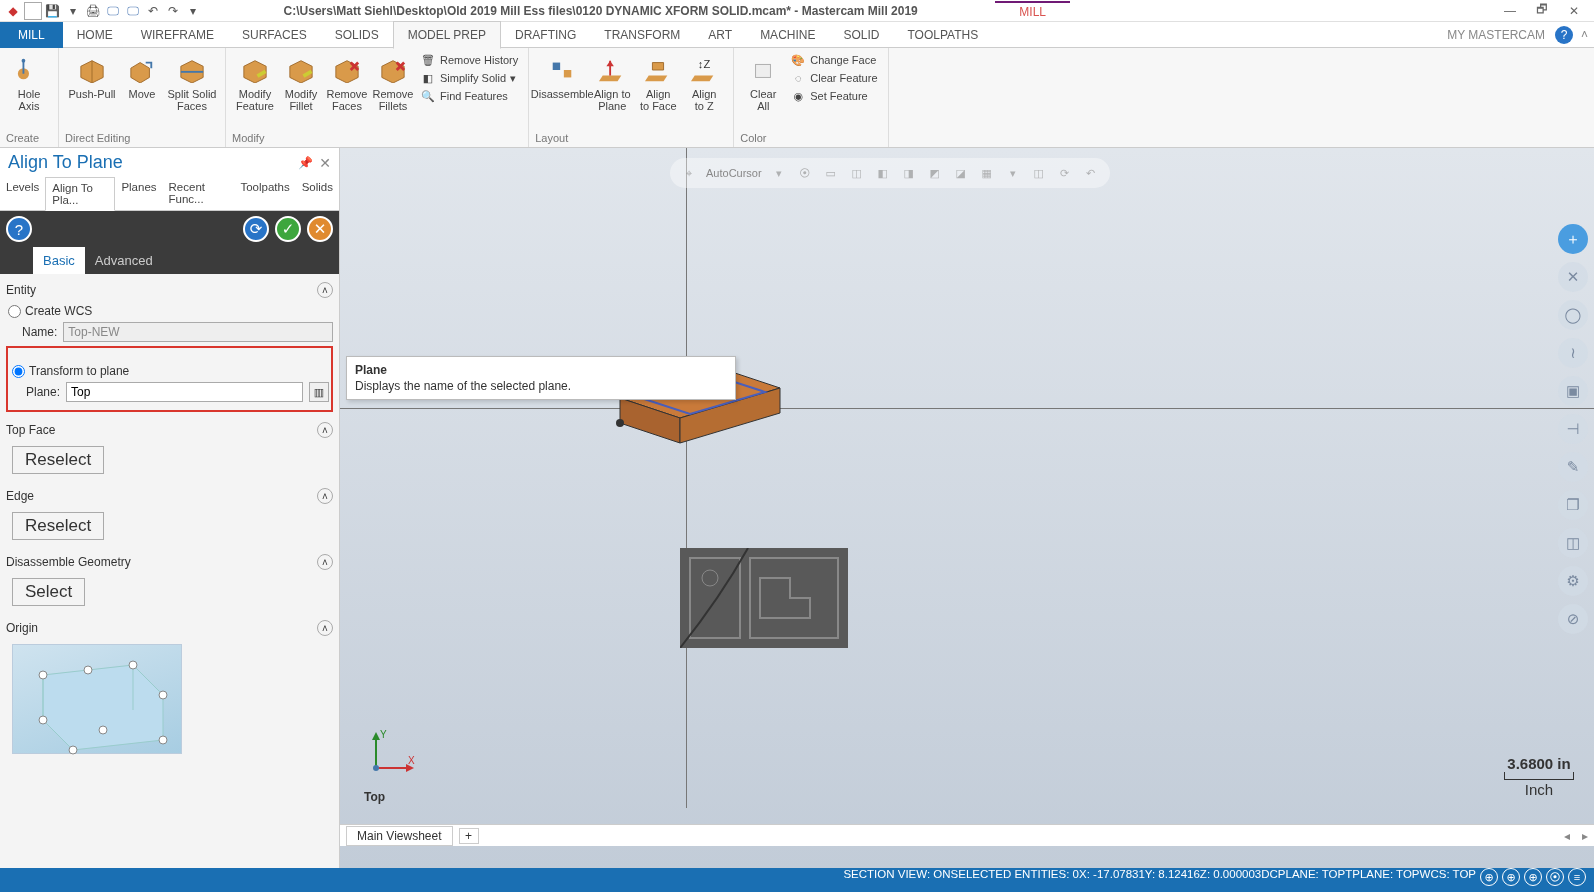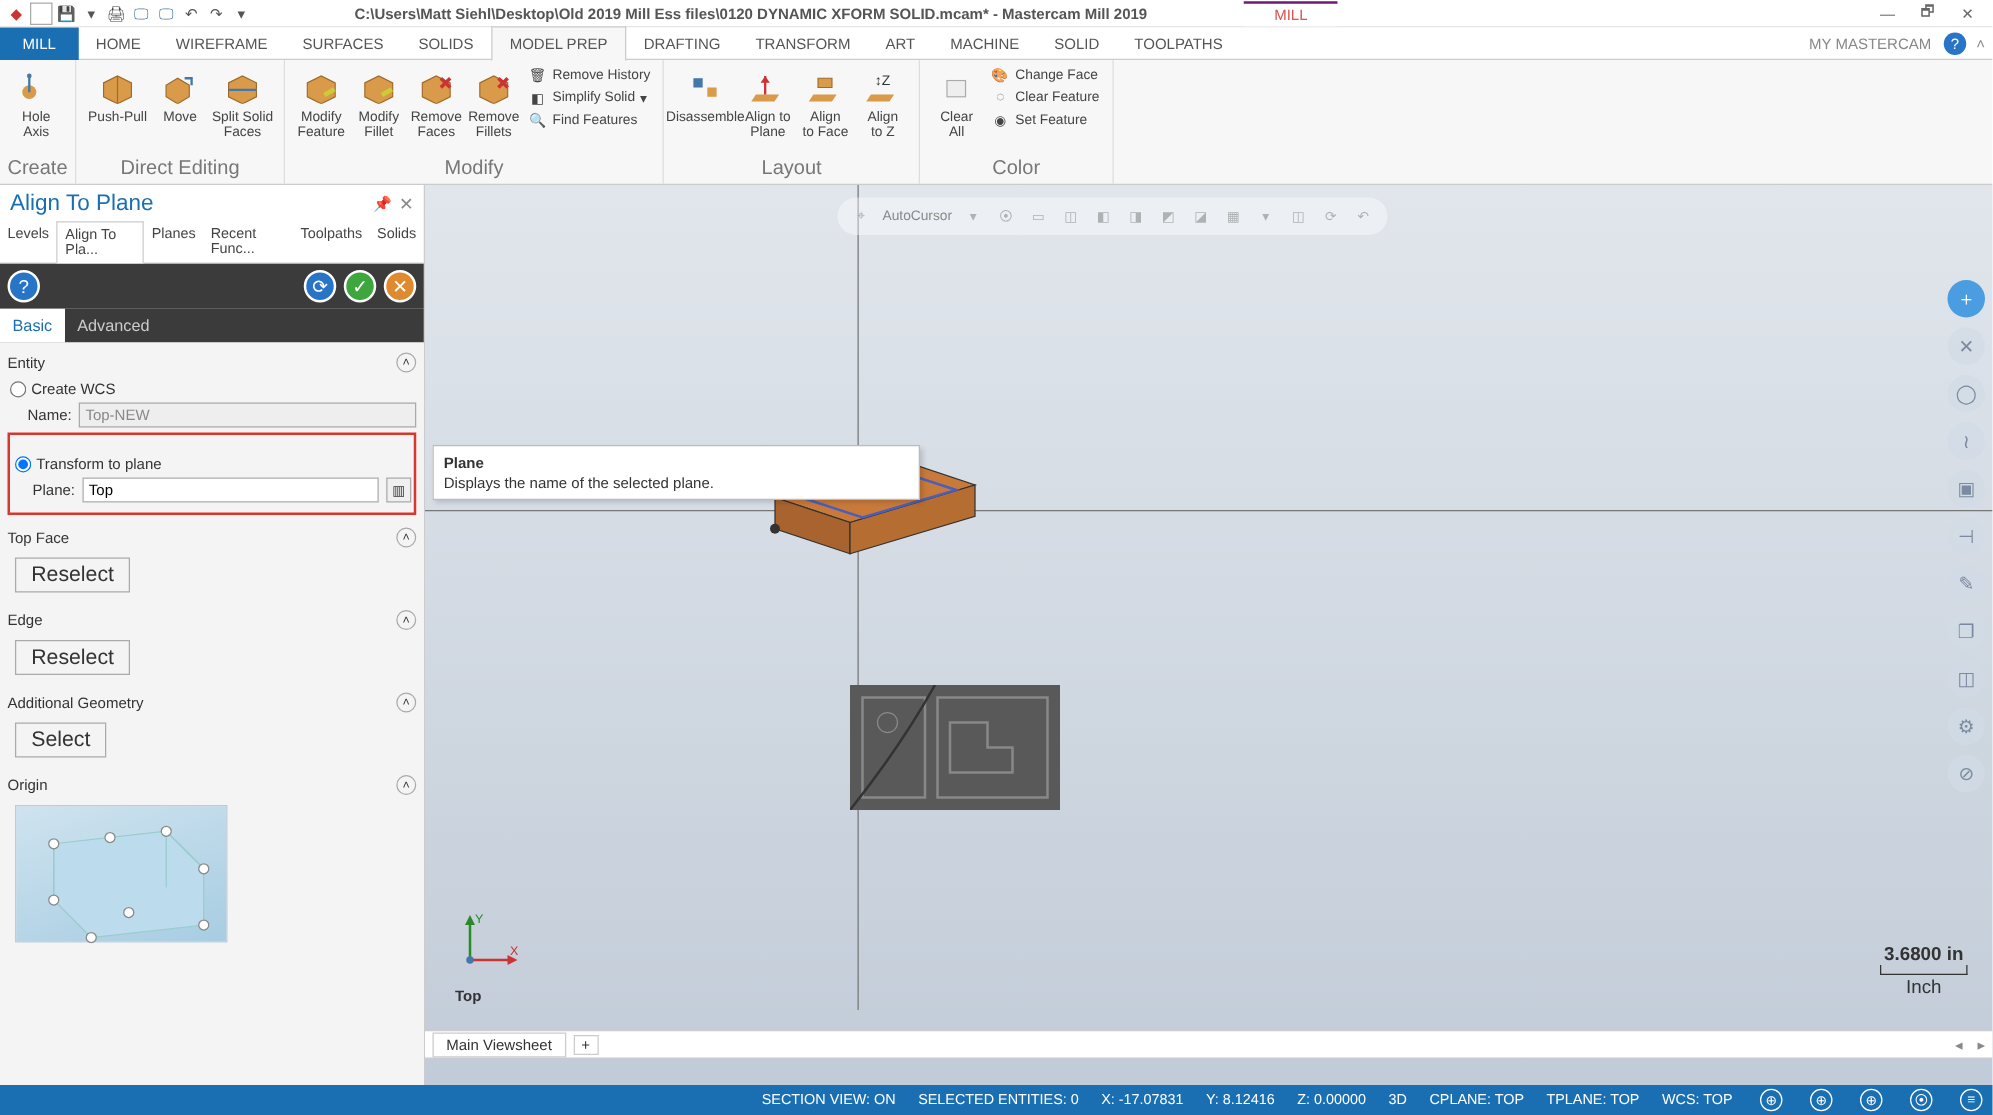--- a/index.html
+++ b/index.html
@@ -26,21 +26,21 @@
 #ribbon-tabs .right-label { padding:0 10px; font-size:12px; color:#888; }
 .help-circle { width:18px; height:18px; border-radius:50%; background:#2874c7; color:#fff; display:flex; align-items:center; justify-content:center; font-size:12px; margin-right:8px; cursor:pointer; }
 
 
 #ribbon { height:100px; background:#f7f7f7; display:flex; border-bottom:1px solid #ccc; }
 .rgroup { display:flex; flex-direction:column; border-right:1px solid #ddd; padding:2px 6px; }
 .rgroup .buttons { flex:1; display:flex; align-items:flex-start; }
 .rbtn { display:flex; flex-direction:column; align-items:center; justify-content:flex-start; width:54px; padding:4px 2px; cursor:pointer; text-align:center; font-size:11px; color:#444; line-height:1.1; }
 .rbtn .ico { width:32px; height:32px; margin-bottom:2px; display:flex; align-items:center; justify-content:center; }
 .rbtn.narrow { width:46px; }
-.rgroup .glabel { text-align:center; font-size:16px; color:#777; padding:1px 0; }
+.rgroup .glabel { font-size:11px; color:#777; padding:1px 0; }
 .small-stack { display:flex; flex-direction:column; justify-content:flex-start; padding:2px 4px; gap:2px; }
 .small-item { display:flex; align-items:center; gap:4px; font-size:11px; color:#444; cursor:pointer; white-space:nowrap; }
 .small-item .sico { width:16px; height:16px; display:inline-flex; align-items:center; justify-content:center; }
 
 
 .cube { width:30px; height:26px; }
 
 
 #left-panel { position:absolute; left:0; top:148px; width:340px; bottom:24px; background:#fff; border-right:1px solid #ccc; display:flex; flex-direction:column; }
 .lp-title { color:#1a6fb3; font-size:18px; padding:4px 8px; display:flex; align-items:center; }
@@ -50,21 +50,21 @@
 .lp-tab { padding:4px 6px; cursor:pointer; color:#444; }
 .lp-tab.active { background:#fff; border:1px solid #ccc; border-bottom:1px solid #fff; margin-bottom:-1px; }
 .lp-action-bar { height:36px; background:#3b3b3b; display:flex; align-items:center; padding:0 6px; gap:6px; }
 .act-circ { width:26px; height:26px; border-radius:50%; display:flex; align-items:center; justify-content:center; color:#fff; font-size:15px; cursor:pointer; border:2px solid #fff; }
 .act-help { background:#2874c7; }
 .act-refresh { background:#2874c7; margin-left:auto; }
 .act-ok { background:#3da63d; }
 .act-cancel { background:#e08a2f; }
 .lp-subtabs { display:flex; background:#3b3b3b; }
 .lp-subtab { padding:6px 10px; font-size:13px; color:#ccc; cursor:pointer; }
-.lp-subtab.active { background:#fff; color:#1a6fb3; }
+.lp-subtab.active { background:#fff; color:#1a6fb3;margin-left:33px; }
 .lp-body { flex:1; overflow:auto; background:#f4f4f4; padding:4px 6px; }
 .section { margin-bottom:6px; }
 .section-h { display:flex; align-items:center; font-size:12px; color:#333; padding:4px 0; }
 .section-h .chev { margin-left:auto; width:16px; height:16px; border:1px solid #aaa; border-radius:50%; display:flex; align-items:center; justify-content:center; font-size:10px; cursor:pointer; }
 .radio-row { display:flex; align-items:center; gap:4px; padding:2px 0 2px 2px; font-size:12px; }
 .radio-row input[type=radio]{ cursor:pointer; }
 .field-row { display:flex; align-items:center; gap:6px; padding:2px 0 4px 16px; font-size:12px; }
 .field-row input[type=text]{ flex:1; border:1px solid #aaa; padding:2px 4px; font-size:12px; background:#fff; }
 .field-row input[type=text][disabled]{ background:#eee; color:#888; }
 .icon-btn-small { width:20px; height:20px; border:1px solid #aaa; background:#f0f0f0; display:flex; align-items:center; justify-content:center; cursor:pointer; font-size:11px; }
@@ -93,21 +93,21 @@
 .gnomon { position:absolute; left:26px; bottom:90px; width:50px; height:50px; }
 .view-label { position:absolute; left:24px; bottom:64px; font-size:12px; font-weight:bold; color:#333; }
 .scale-box { position:absolute; right:20px; bottom:70px; text-align:center; font-size:15px; }
 .scale-box .bar { width:70px; height:8px; border-left:1px solid #333; border-right:1px solid #333; border-bottom:1px solid #333; margin-bottom:1px; }
 
 .viewsheet-bar { position:absolute; left:0; right:0; bottom:22px; height:22px; border-top:1px solid #ccc; display:flex; align-items:center; font-size:12px; padding-left:6px; gap:6px; background:#fff; }
 .viewsheet-bar .vs-tab { padding:2px 10px; border:1px solid #ccc; cursor:pointer; }
 .viewsheet-bar .plus-tab { width:20px; text-align:center; border:1px solid #ccc; cursor:pointer; }
 
 
-#status { position:absolute; left:0; right:0; bottom:0; height:24px; background:#1a6fb3; color:#fff; display:flex; align-items:center; font-size:11.5px; padding:0 8px; gap:18px; }
+#status { position:absolute; left:0; right:0; bottom:0; height:24px; background:#1a6fb3; color:#fff; display:flex; align-items:flex-start; font-size:11.5px; padding:0 8px; }
 #status .spacer { flex:1; }
 #status .sitem { white-space:nowrap; }
 .sb-icon { width:18px; height:18px; border:1px solid #fff; border-radius:50%; display:inline-flex; align-items:center; justify-content:center; margin-left:4px; cursor:pointer; font-size:11px; }
 
 svg { display:block; }
 </style>
 </head>
 <body>
 
 <div id="titlebar">
@@ -406,21 +406,21 @@
     <div class="section">
       <div class="section-h">
           <span>Edge</span>
           <span class="chev">˄</span>
         </div>
       <div class="panel-btn">Reselect</div>
     </div>
 
     <div class="section">
       <div class="section-h">
-          <span>Additional Geometry</span>
+          <span>Disassemble Geometry</span>
           <span class="chev">˄</span>
         </div>
       <div class="panel-btn">Select</div>
     </div>
 
     <div class="section">
       <div class="section-h">
           <span>Origin</span>
           <span class="chev">˄</span>
         </div>

